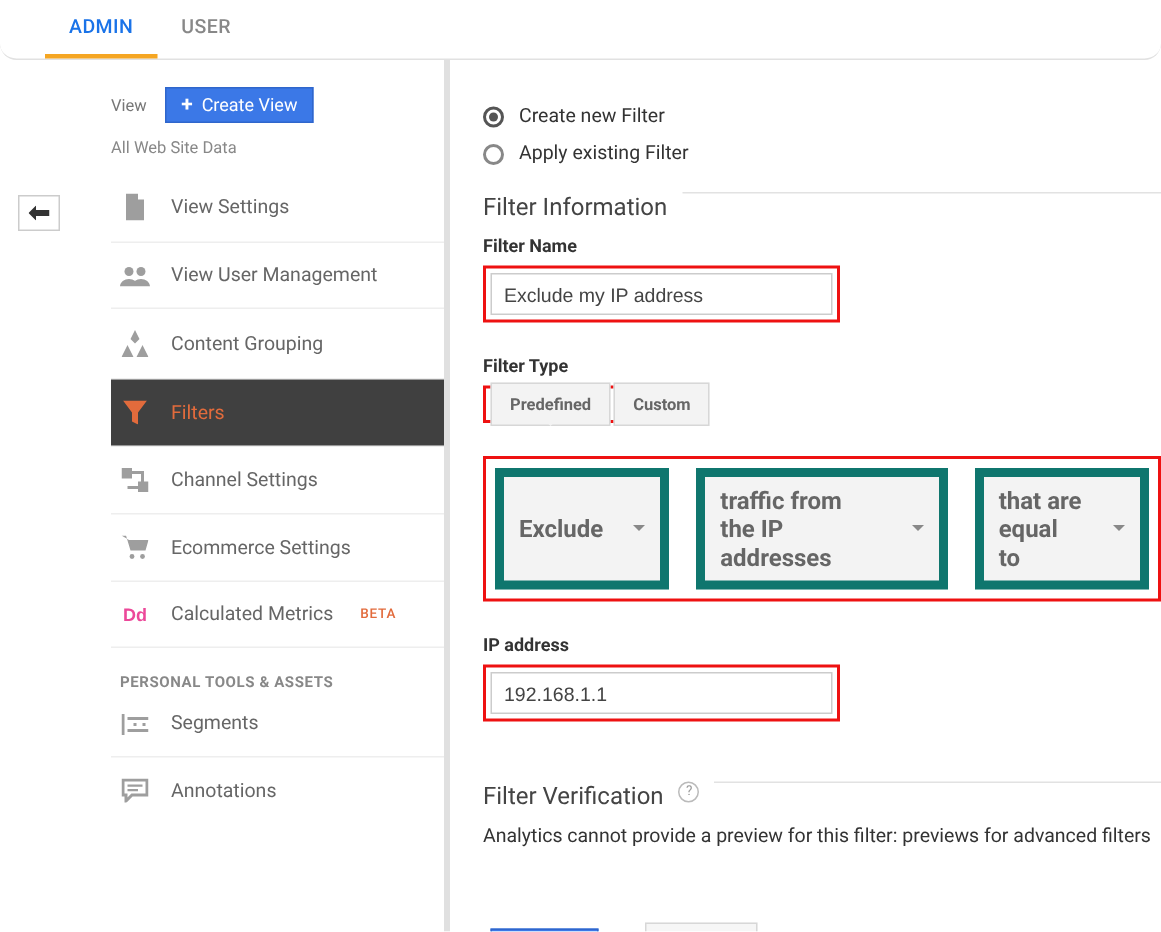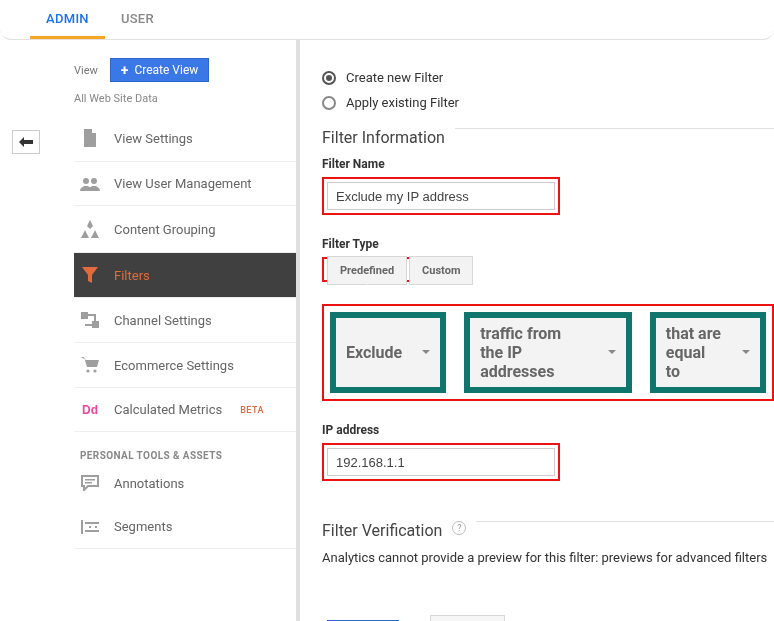--- a/index.html
+++ b/index.html
@@ -262,41 +262,41 @@
       </li>
       <li>
         <span class="ico txt">Dd</span>
         <span>Calculated Metrics</span>
         <span class="beta">BETA</span>
       </li>
     </ul>
 
     <div class="section-head">PERSONAL TOOLS &amp; ASSETS</div>
     <ul class="navlist">
-      <li style="border-bottom:none">
-        <span class="ico">
-            <svg width="18" height="16" viewBox="0 0 18 16">
-              <path d="M1 1h16v10H7l-4 4V11H1z" fill="none" stroke="#9e9e9e" stroke-width="2"></path>
-              <rect x="4" y="4" width="10" height="1.5"></rect>
-              <rect x="4" y="7" width="7" height="1.5"></rect>
-            </svg>
-          </span>
-        <span>Annotations</span>
-      </li>
       <li style="border-bottom:1px solid #eee">
         <span class="ico">
             <svg width="18" height="14" viewBox="0 0 18 14">
               <rect x="0" y="0" width="2" height="14"></rect>
               <rect x="4" y="2" width="14" height="2"></rect>
               <rect x="4" y="10" width="14" height="2"></rect>
               <rect x="8" y="6" width="2" height="2"></rect>
               <rect x="14" y="6" width="2" height="2"></rect>
             </svg>
           </span>
         <span>Segments</span>
+      </li>
+      <li style="border-bottom:none">
+        <span class="ico">
+            <svg width="18" height="16" viewBox="0 0 18 16">
+              <path d="M1 1h16v10H7l-4 4V11H1z" fill="none" stroke="#9e9e9e" stroke-width="2"></path>
+              <rect x="4" y="4" width="10" height="1.5"></rect>
+              <rect x="4" y="7" width="7" height="1.5"></rect>
+            </svg>
+          </span>
+        <span>Annotations</span>
       </li>
     </ul>
   </div>
 
   <div class="main">
     <div class="radio-row">
       <span class="radio checked"></span>
       <span>Create new Filter</span>
     </div>
     <div class="radio-row mb16">

